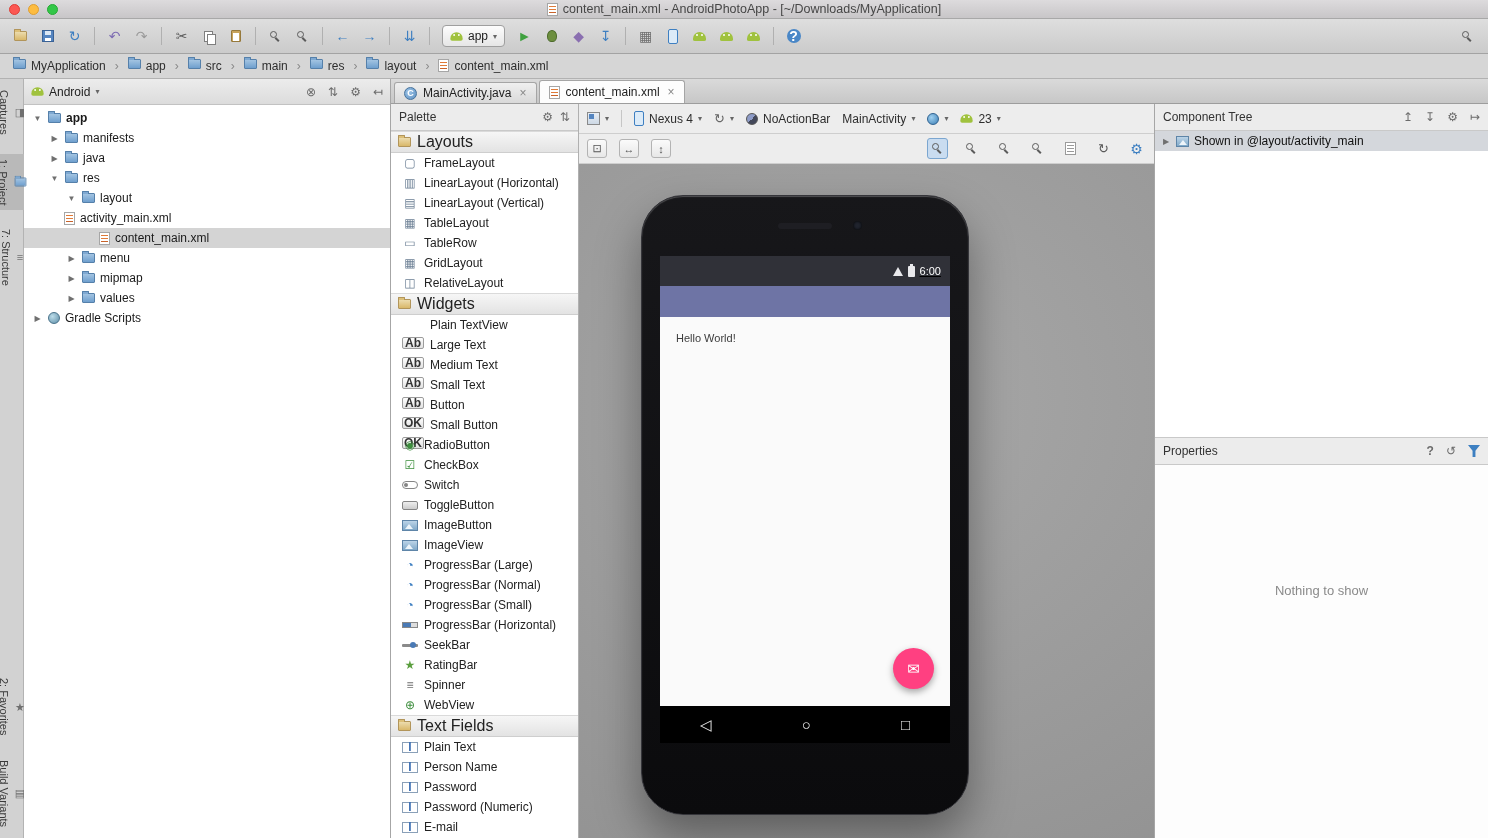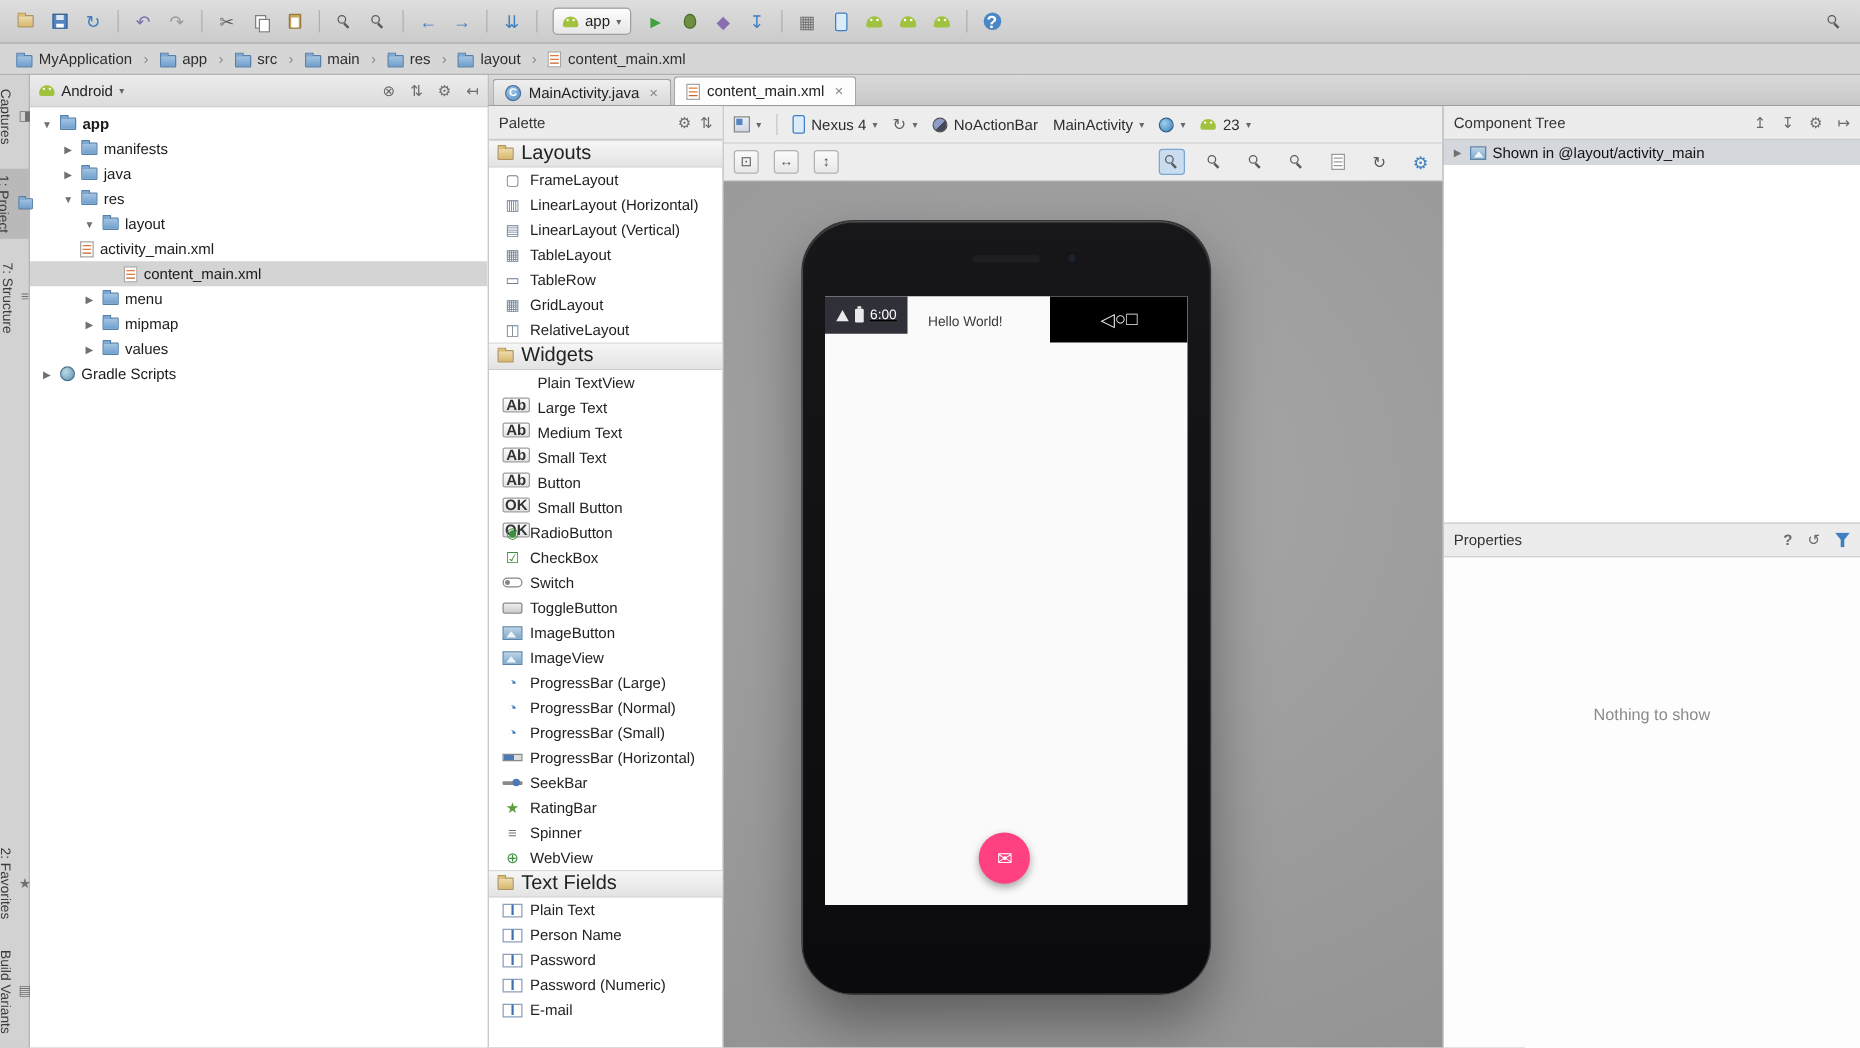--- a/index.html
+++ b/index.html
@@ -24,21 +24,21 @@
   .tb-btn .icon{font-size:14px;line-height:1;}
   .tb-sep{width:1px;height:18px;background:#b0b0b0;margin:0 5px;flex:none;}
   .tb-spacer{flex:1;}
   .run-combo{height:20px;display:inline-flex;align-items:center;gap:5px;padding:0 7px;margin:0 5px;
     background:linear-gradient(#fdfdfd,#e6e6e6);border:1px solid #9f9f9f;border-radius:4px;font-size:12px;color:#222;}
   .caret{font-size:8px;color:#666;}
 
   
   .crumbs{height:24px;background:#d6d6d6;border-bottom:1px solid #b2b2b2;display:flex;align-items:center;
     padding:0 10px;gap:4px;flex:none;font-size:12px;color:#2e2e2e;}
-  .crumb{display:inline-flex;align-items:flex-end;gap:5px;padding:1px 3px;border-radius:3px;}
+  .crumb{display:inline-flex;align-items:flex-start;gap:5px;padding:1px 3px;border-radius:3px;}
   .crumb-sep{color:#8a8a8a;font-size:12px;margin:0 2px;}
 
   
   .main{flex:1;display:flex;min-height:0;}
 
   
   .toolstrip{width:23px;background:#d2d2d2;border-right:1px solid #b3b3b3;display:flex;flex-direction:column;
     align-items:center;padding:6px 0;gap:14px;flex:none;}
   .vtab{writing-mode:vertical-rl;display:flex;flex-direction:column;align-items:center;gap:5px;
     font-size:11px;color:#3a3a3a;padding:5px 2px;border-radius:3px;cursor:default;}
@@ -99,21 +99,21 @@
     background:radial-gradient(ellipse 130% 100% at 50% 35%,#a8a8a8,#8d8d8d);}
 
   
   .phone{position:absolute;left:62px;top:31px;width:326px;height:618px;border-radius:42px;
     background:linear-gradient(#17171a,#0b0b0d);border:1px solid #35353a;
     box-shadow:0 22px 45px rgba(0,0,0,.38), inset 0 1px 1px rgba(255,255,255,.25);}
   .ph-speaker{position:absolute;top:27px;left:50%;margin-left:-27px;width:54px;height:6px;border-radius:3px;background:#1e1e23;}
   .ph-cam{position:absolute;top:25px;left:50%;margin-left:48px;width:9px;height:9px;border-radius:50%;
     background:#20242e;box-shadow:inset 0 0 3px #000;}
   .screen{position:absolute;left:18px;top:60px;width:290px;height:487px;background:#fafafa;
-    display:flex;flex-direction:row;overflow:hidden;text-decoration:underline;}
+    display:flex;flex-direction:column;overflow:hidden;text-decoration:underline;}
   .statusbar{height:30px;display:flex;align-items:center;justify-content:flex-end;gap:5px;padding:0 9px;
     color:#fff;font-size:11px;flex:none;}
   .wifi{width:0;height:0;border-left:5px solid transparent;border-right:5px solid transparent;border-bottom:9px solid #e9e9ec;}
   .batt{width:7px;height:11px;background:#e9e9ec;border-radius:1px;position:relative;}
   .batt::before{content:'';position:absolute;top:-2px;left:2px;width:3px;height:2px;background:#e9e9ec;}
   .appbar{height:31px;flex:none;}
   .scontent{flex:1;position:relative;padding-left:44px;}
   .hello{position:absolute;left:16px;top:15px;font-size:11px;color:#3c3c3c;}
   .fab{position:absolute;right:16px;bottom:17px;width:41px;height:41px;border-radius:50%;
     display:flex;align-items:center;justify-content:center;color:#fff;font-size:15px;
@@ -193,20 +193,31 @@
     position:relative;box-sizing:border-box;}
   .ic-config::before{content:'';position:absolute;left:1px;top:1px;width:5px;height:5px;background:#5585c0;}
   .ic-funnel{width:12px;height:12px;background:#3d7fc1;
     clip-path:polygon(0 0,100% 0,62% 48%,62% 100%,38% 100%,38% 48%);}
 </style>
 </head>
 <body>
 
 <div class="window">
 
+  <div class="titlebar">
+    <div class="traffic">
+      <span class="tl red"></span>
+      <span class="tl yellow"></span>
+      <span class="tl green"></span>
+    </div>
+    <div class="title">
+      <span class="icon ic-xml"></span>
+      <span>content_main.xml - AndroidPhotoApp - [~/Downloads/MyApplication]</span>
+    </div>
+  </div>
 
   <div class="toolbar" id="main-toolbar">
       <span class="tb-btn">
         <span class="icon ic-folder yellow"></span>
       </span>
       <span class="tb-btn">
         <span class="icon ic-save"></span>
       </span>
       <span class="tb-btn">
         <span class="icon" style="color: rgb(62, 127, 193);">↻</span>

